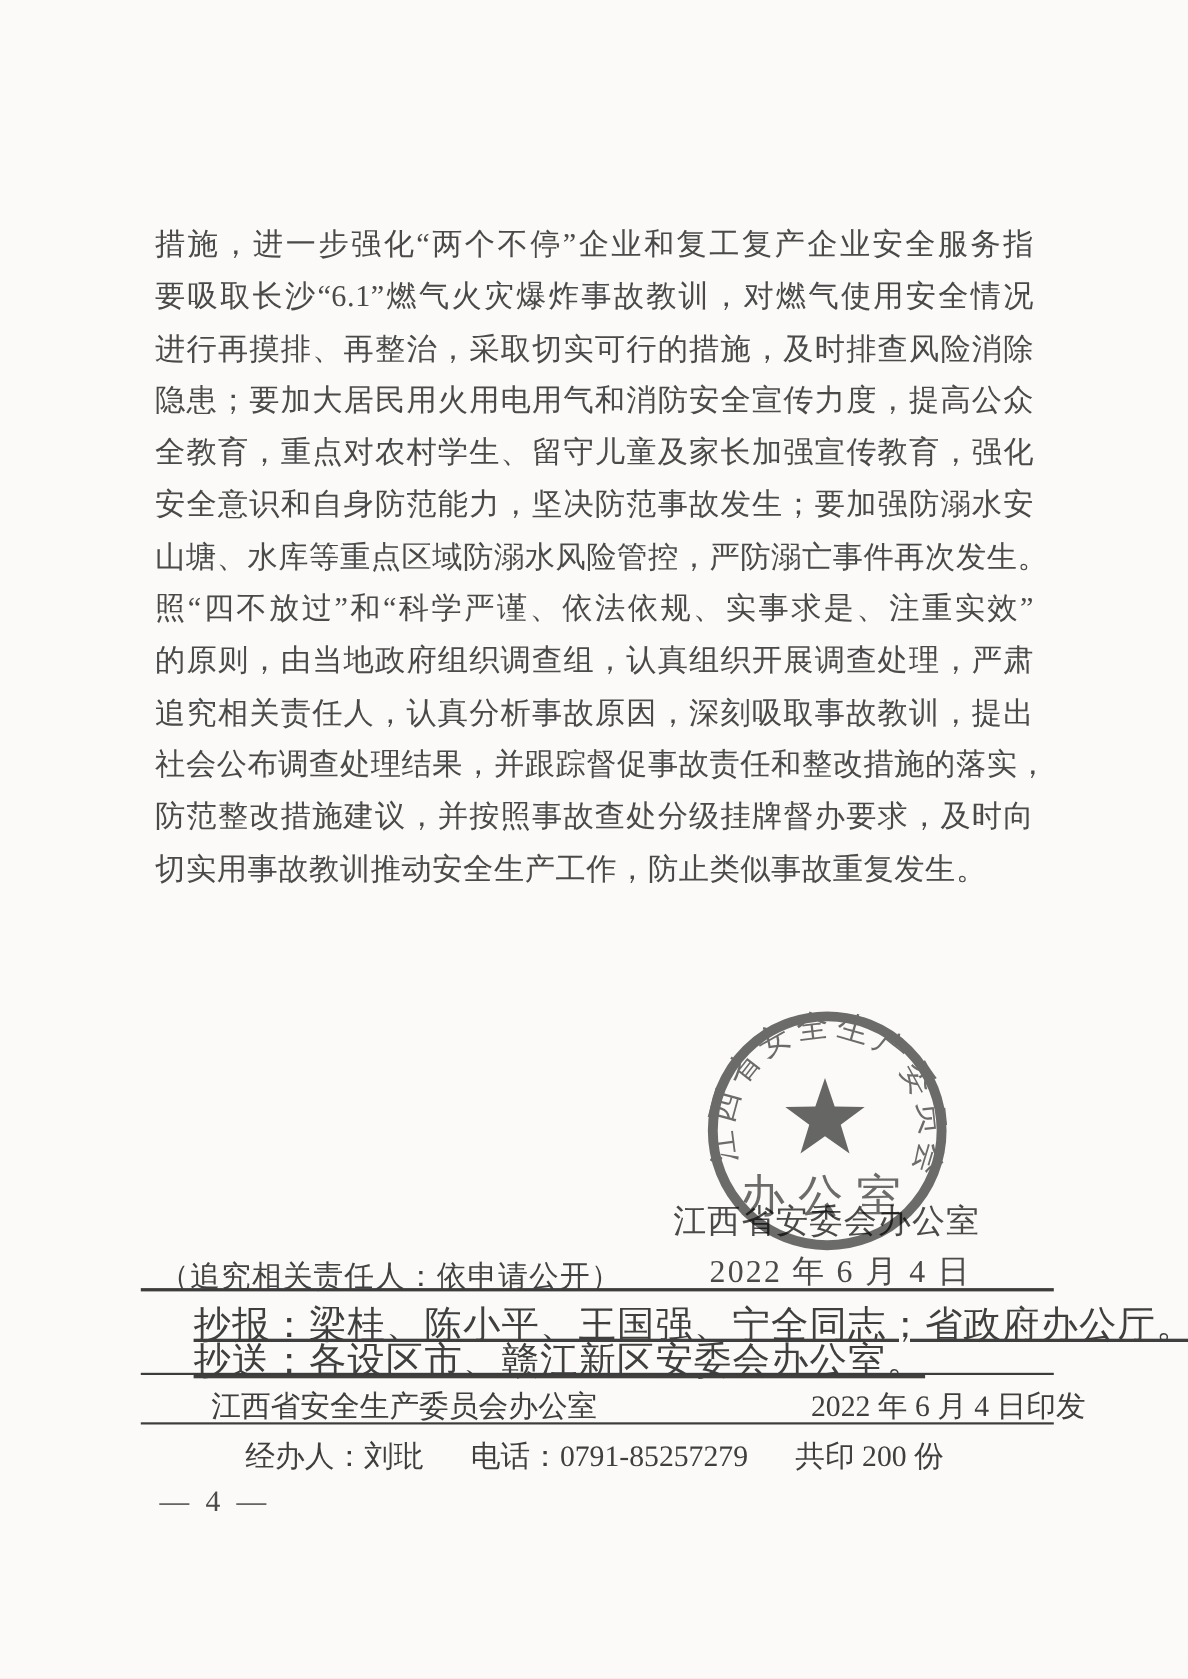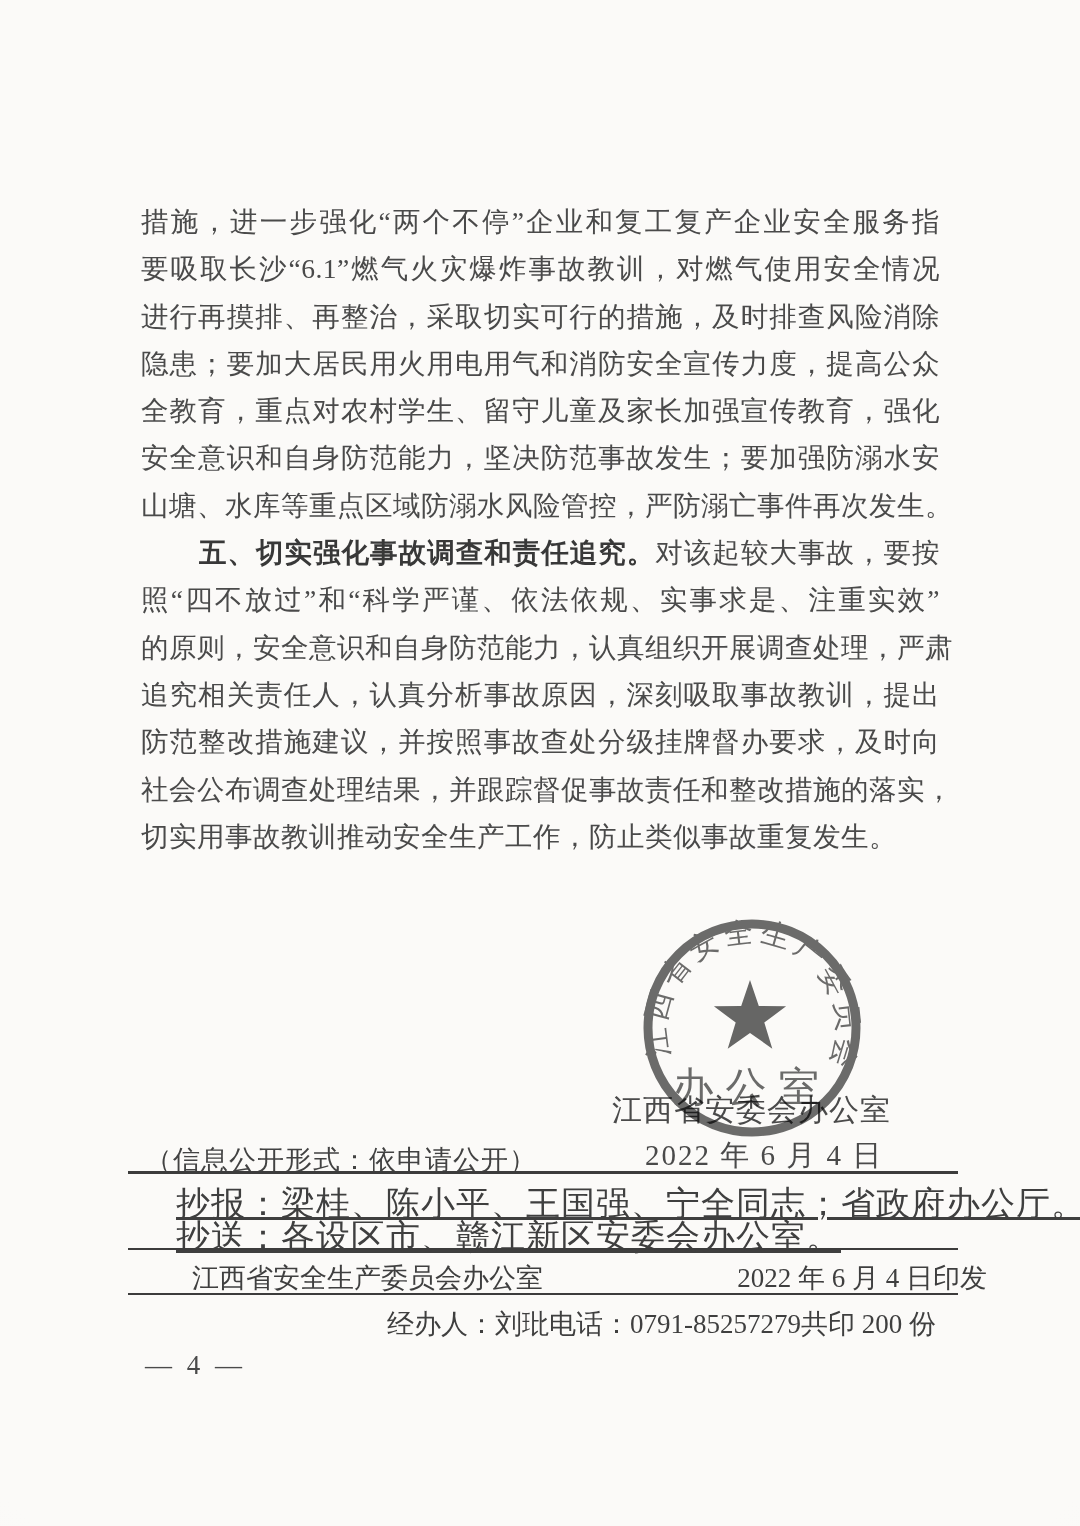--- a/index.html
+++ b/index.html
@@ -74,22 +74,22 @@
   }
   .cc-line.report{top:1181px;}
   .cc-line.send{top:1214px;}
   .issuer-row{
     position:absolute;left:145px;top:1260px;width:795px;
     display:flex;justify-content:space-between;
     font-size:27px;color:#3f3f3f;white-space:nowrap;margin-left:47px;
   }
   .handler-row{
     position:absolute;left:145px;top:1306px;width:791px;
-    display:flex;justify-content:flex-end;
-    font-size:27px;color:#3f3f3f;white-space:nowrap;
+    display:flex;justify-content:center;
+    font-size:27px;color:#3f3f3f;white-space:nowrap;gap:43px;
   }
   .page-num{
     position:absolute;left:145px;top:1350px;
     font-size:27px;color:#4a4a4a;letter-spacing:4px;white-space:nowrap;
   }
   svg text, svg textPath{
     font-family:"Liberation Serif","DejaVu Serif",serif;
   }
 </style>
 </head>
@@ -98,47 +98,44 @@
 <div class="page">
 
   <div class="body-block">
     <div class="line">措施，进一步强化“两个不停”企业和复工复产企业安全服务指</div>
     <div class="line">要吸取长沙“6.1”燃气火灾爆炸事故教训，对燃气使用安全情况</div>
     <div class="line">进行再摸排、再整治，采取切实可行的措施，及时排查风险消除</div>
     <div class="line">隐患；要加大居民用火用电用气和消防安全宣传力度，提高公众</div>
     <div class="line">全教育，重点对农村学生、留守儿童及家长加强宣传教育，强化</div>
     <div class="line">安全意识和自身防范能力，坚决防范事故发生；要加强防溺水安</div>
     <div class="line">山塘、水库等重点区域防溺水风险管控，严防溺亡事件再次发生。</div>
-    <div class="line indent2">
-      <span class="bold">五、切实强化事故调查和责任追究。</span><span>对该起较大事故，要按</span>
-    </div>
     <div class="line">照“四不放过”和“科学严谨、依法依规、实事求是、注重实效”</div>
-    <div class="line">的原则，安全意识和自身防范能力，认真组织开展调查处理，严肃</div>
+    <div class="line">的原则，由当地政府组织调查组，认真组织开展调查处理，严肃</div>
     <div class="line">追究相关责任人，认真分析事故原因，深刻吸取事故教训，提出</div>
+    <div class="line">社会公布调查处理结果，并跟踪督促事故责任和整改措施的落实，</div>
     <div class="line">防范整改措施建议，并按照事故查处分级挂牌督办要求，及时向</div>
-    <div class="line">社会公布调查处理结果，并跟踪督促事故责任和整改措施的落实，</div>
     <div class="line no-stretch">切实用事故教训推动安全生产工作，防止类似事故重复发生。</div>
   </div>
 
   <div class="sig-org">江西省安委会办公室</div>
   <div class="sig-date">2022 年 6 月 4 日</div>
 
   <svg class="seal" viewBox="0 0 230 230">
     <defs>
       <path id="sealArc" d="M 34.2,144.4 A 86,86 0 1 1 195.8,144.4" fill="none"></path>
     </defs>
     <circle cx="115" cy="115" r="104" fill="none" stroke="#4d4d4d" stroke-width="9"></circle>
     <text font-size="29" fill="#4d4d4d" letter-spacing="5">
       <textPath href="#sealArc" startOffset="2">江西省安全生产委员会</textPath>
     </text>
     <polygon fill="#464646" points="113,67 121.8,92.9 149.1,93.3 127.3,109.6 135.3,135.7 113,120 90.7,135.7 98.7,109.6 76.9,93.3 104.2,92.9"></polygon>
     <text x="115" y="188" text-anchor="middle" font-size="41" letter-spacing="12" fill="#4d4d4d">办公室</text>
   </svg>
 
-  <div class="disclosure">（信息公开形式：依申请公开）</div>
+  <div class="disclosure">（追究相关责任人：依申请公开）</div>
 
   <div class="rule r1"></div>
 
   <div class="cc-line report">抄报：梁桂、陈小平、王国强、宁全同志；省政府办公厅。</div>
   <div class="cc-line send">抄送：各设区市、赣江新区安委会办公室。</div>
 
   <div class="rule r2"></div>
 
   <div class="issuer-row">
     <span>江西省安全生产委员会办公室</span>

